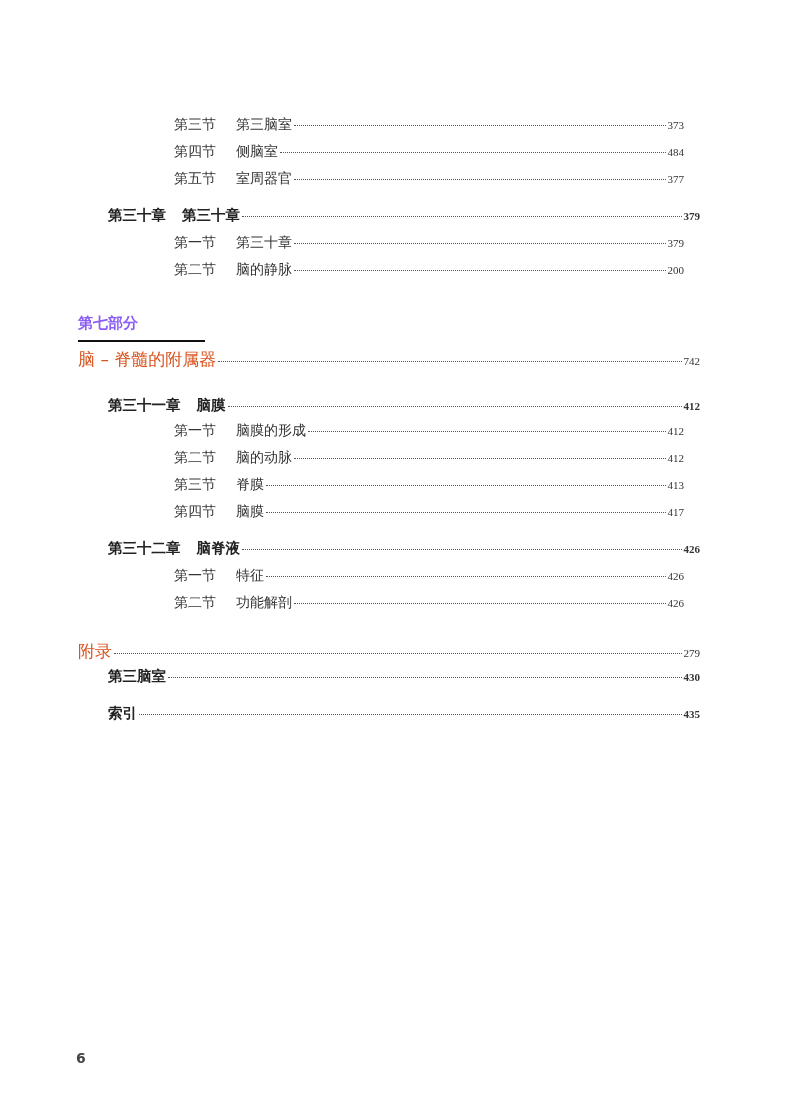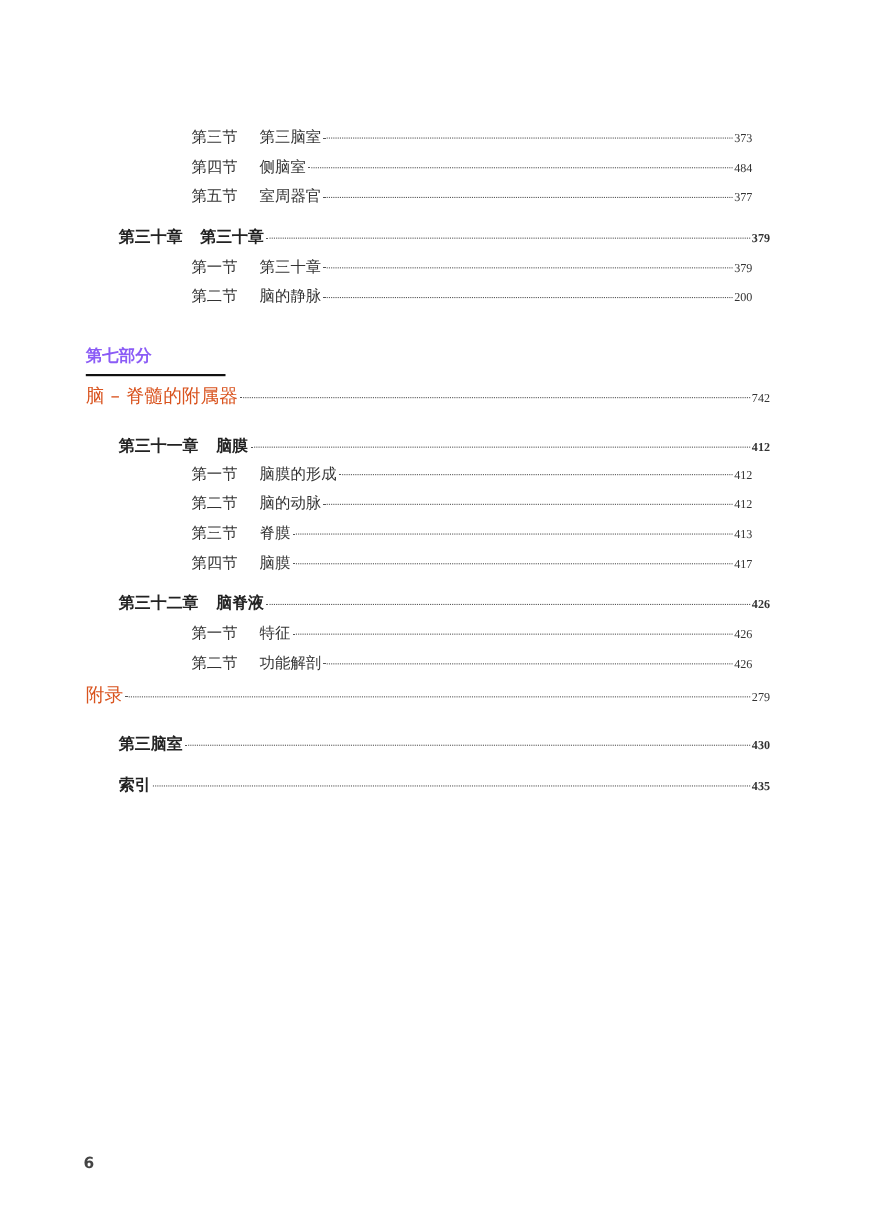--- a/index.html
+++ b/index.html
@@ -11,21 +11,21 @@
   .row .page { flex: 0 0 auto; font-family: "Liberation Serif", serif; font-size: 11px; color: #333; }
   .sec { left: 174px; right: 116px; font-size: 14px; color: #333; }
   .sec .num { display: inline-block; width: 62px; }
   .chap { left: 108px; right: 100px; font-size: 14.5px; font-weight: bold; color: #222; }
   .chap .num { display: inline-block; margin-right: 16px; }
   .part-label { position: absolute; left: 78px; top: 314px; font-family: "DejaVu Sans", sans-serif;
                 font-size: 15px; font-weight: bold; color: #8b5cf6; }
   .part-rule { position: absolute; left: 78px; top: 340px; width: 127px; height: 2px; background: #111; }
   .part-title { left: 78px; right: 100px; font-family: "DejaVu Sans", sans-serif; font-size: 17px; color: #d9531e; }
   .part-title .label { font-weight: normal; }
-  .appendix { left: 78px; right: 100px; font-family: "DejaVu Sans", sans-serif; font-size: 17px; color: #d9531e; }
+  .appendix { left: 78px; right: 100px; font-family: "DejaVu Sans", sans-serif; font-size: 17px; color: #d9531e; margin-top: 20px; }
   .page-number { position: absolute; left: 76px; top: 1050px; font-family: "DejaVu Sans", sans-serif; font-size: 14px; font-weight: bold; color: #444; }
 </style>
 </head>
 <body>
 
 <div class="row sec" style="top:116px">
   <span class="label"><span class="num">第三节</span><span>第三脑室</span></span>
   <span class="dots"></span>
   <span class="page">373</span>
 </div>

